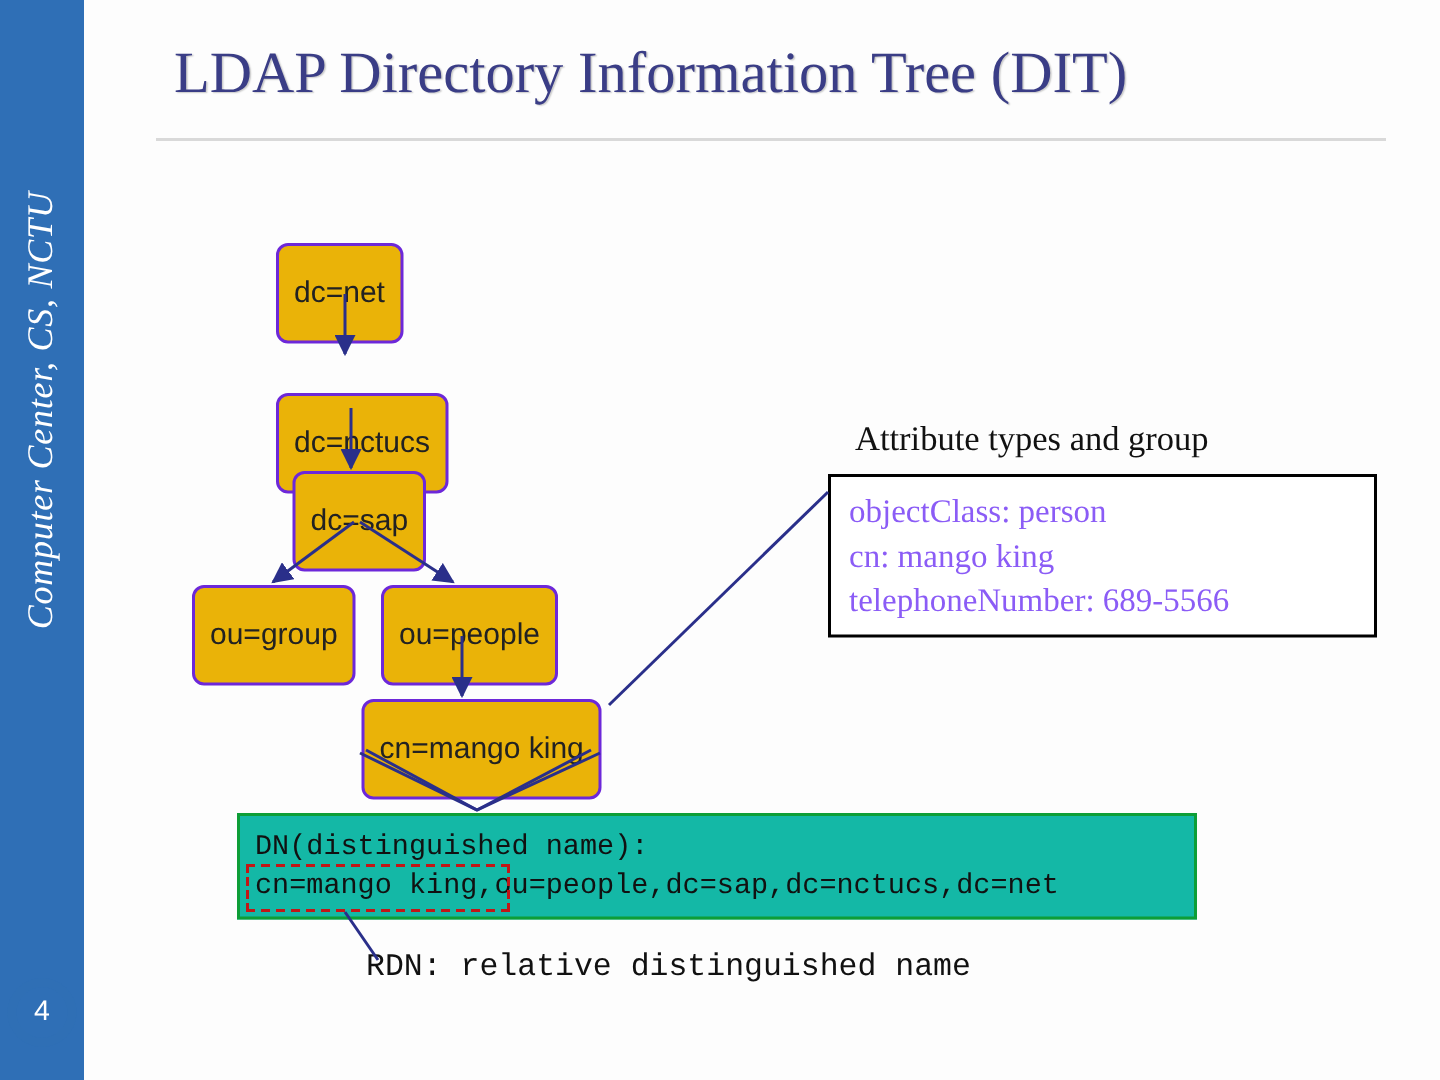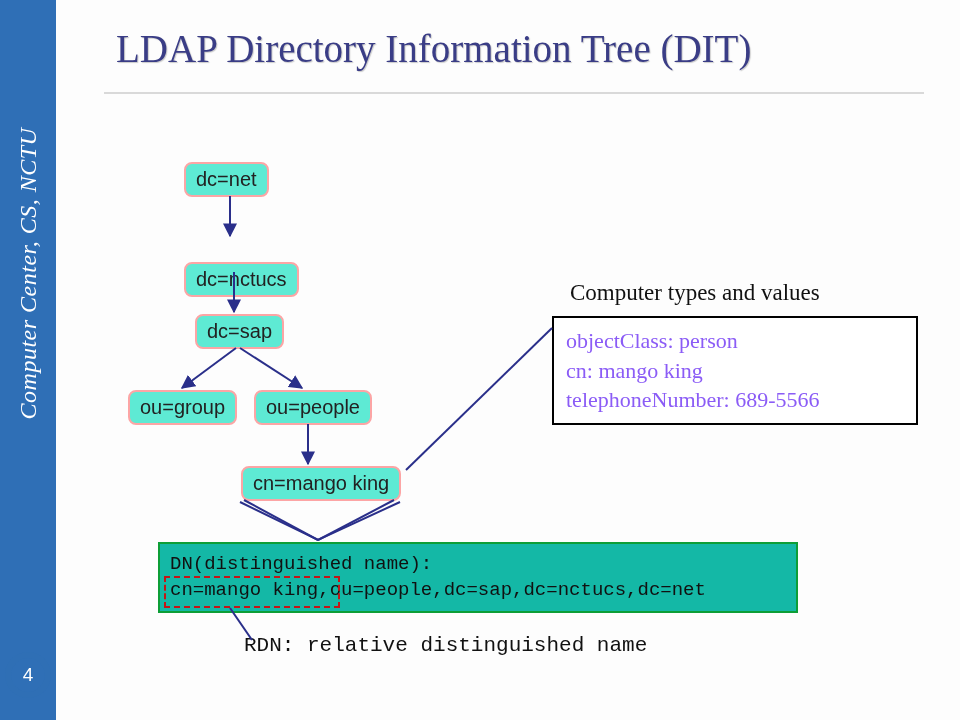--- a/index.html
+++ b/index.html
@@ -61,27 +61,27 @@
     position: absolute;
     left: 104px;
     top: 92px;
     width: 820px;
     height: 0;
     border-top: 2px solid #d9d9d9;
   }
 
   .node {
     position: absolute;
-    border: 2px solid #fca5a5;
+    border: 2px solid #6d28d9;
     border-radius: 8px;
-    background: #5eead4;
+    background: #eab308;
     font-family: Arial, Helvetica, sans-serif;
     font-size: 20px;
     color: #222;
-    padding: 4px 10px;
+    padding: 20px 10px;
     box-sizing: border-box;
     white-space: nowrap;
   }
 
   .attr-header {
     position: absolute;
     font-size: 23px;
     color: #111;
   }
   .attr-box {
@@ -139,21 +139,21 @@
 <div class="title">LDAP Directory Information Tree (DIT)</div>
 <div class="title-rule"></div>
 
 <div class="node" style="left:184px; top:162px;">dc=net</div>
 <div class="node" style="left:184px; top:238px;margin-top:24px;">dc=nctucs</div>
 <div class="node" style="left:195px; top:314px;">dc=sap</div>
 <div class="node" style="left:128px; top:390px;">ou=group</div>
 <div class="node" style="left:254px; top:390px;">ou=people</div>
 <div class="node" style="left:241px; top:466px;">cn=mango king</div>
 
-<div class="attr-header" style="left:570px; top:280px;">Computer types and values</div>
+<div class="attr-header" style="left:570px; top:280px;">Attribute types and group</div>
 <div class="attr-box" style="left:552px; top:316px; width:338px;">
   <div>objectClass: person</div>
   <div>cn: mango king</div>
   <div>telephoneNumber: 689-5566</div>
 </div>
 
 <div class="dn-box" style="left:158px; top:542px; width:640px;">
   <div>DN(distinguished name):</div>
   <div>
     <span>cn=mango king</span><span>,ou=people,dc=sap,dc=nctucs,dc=net</span>

